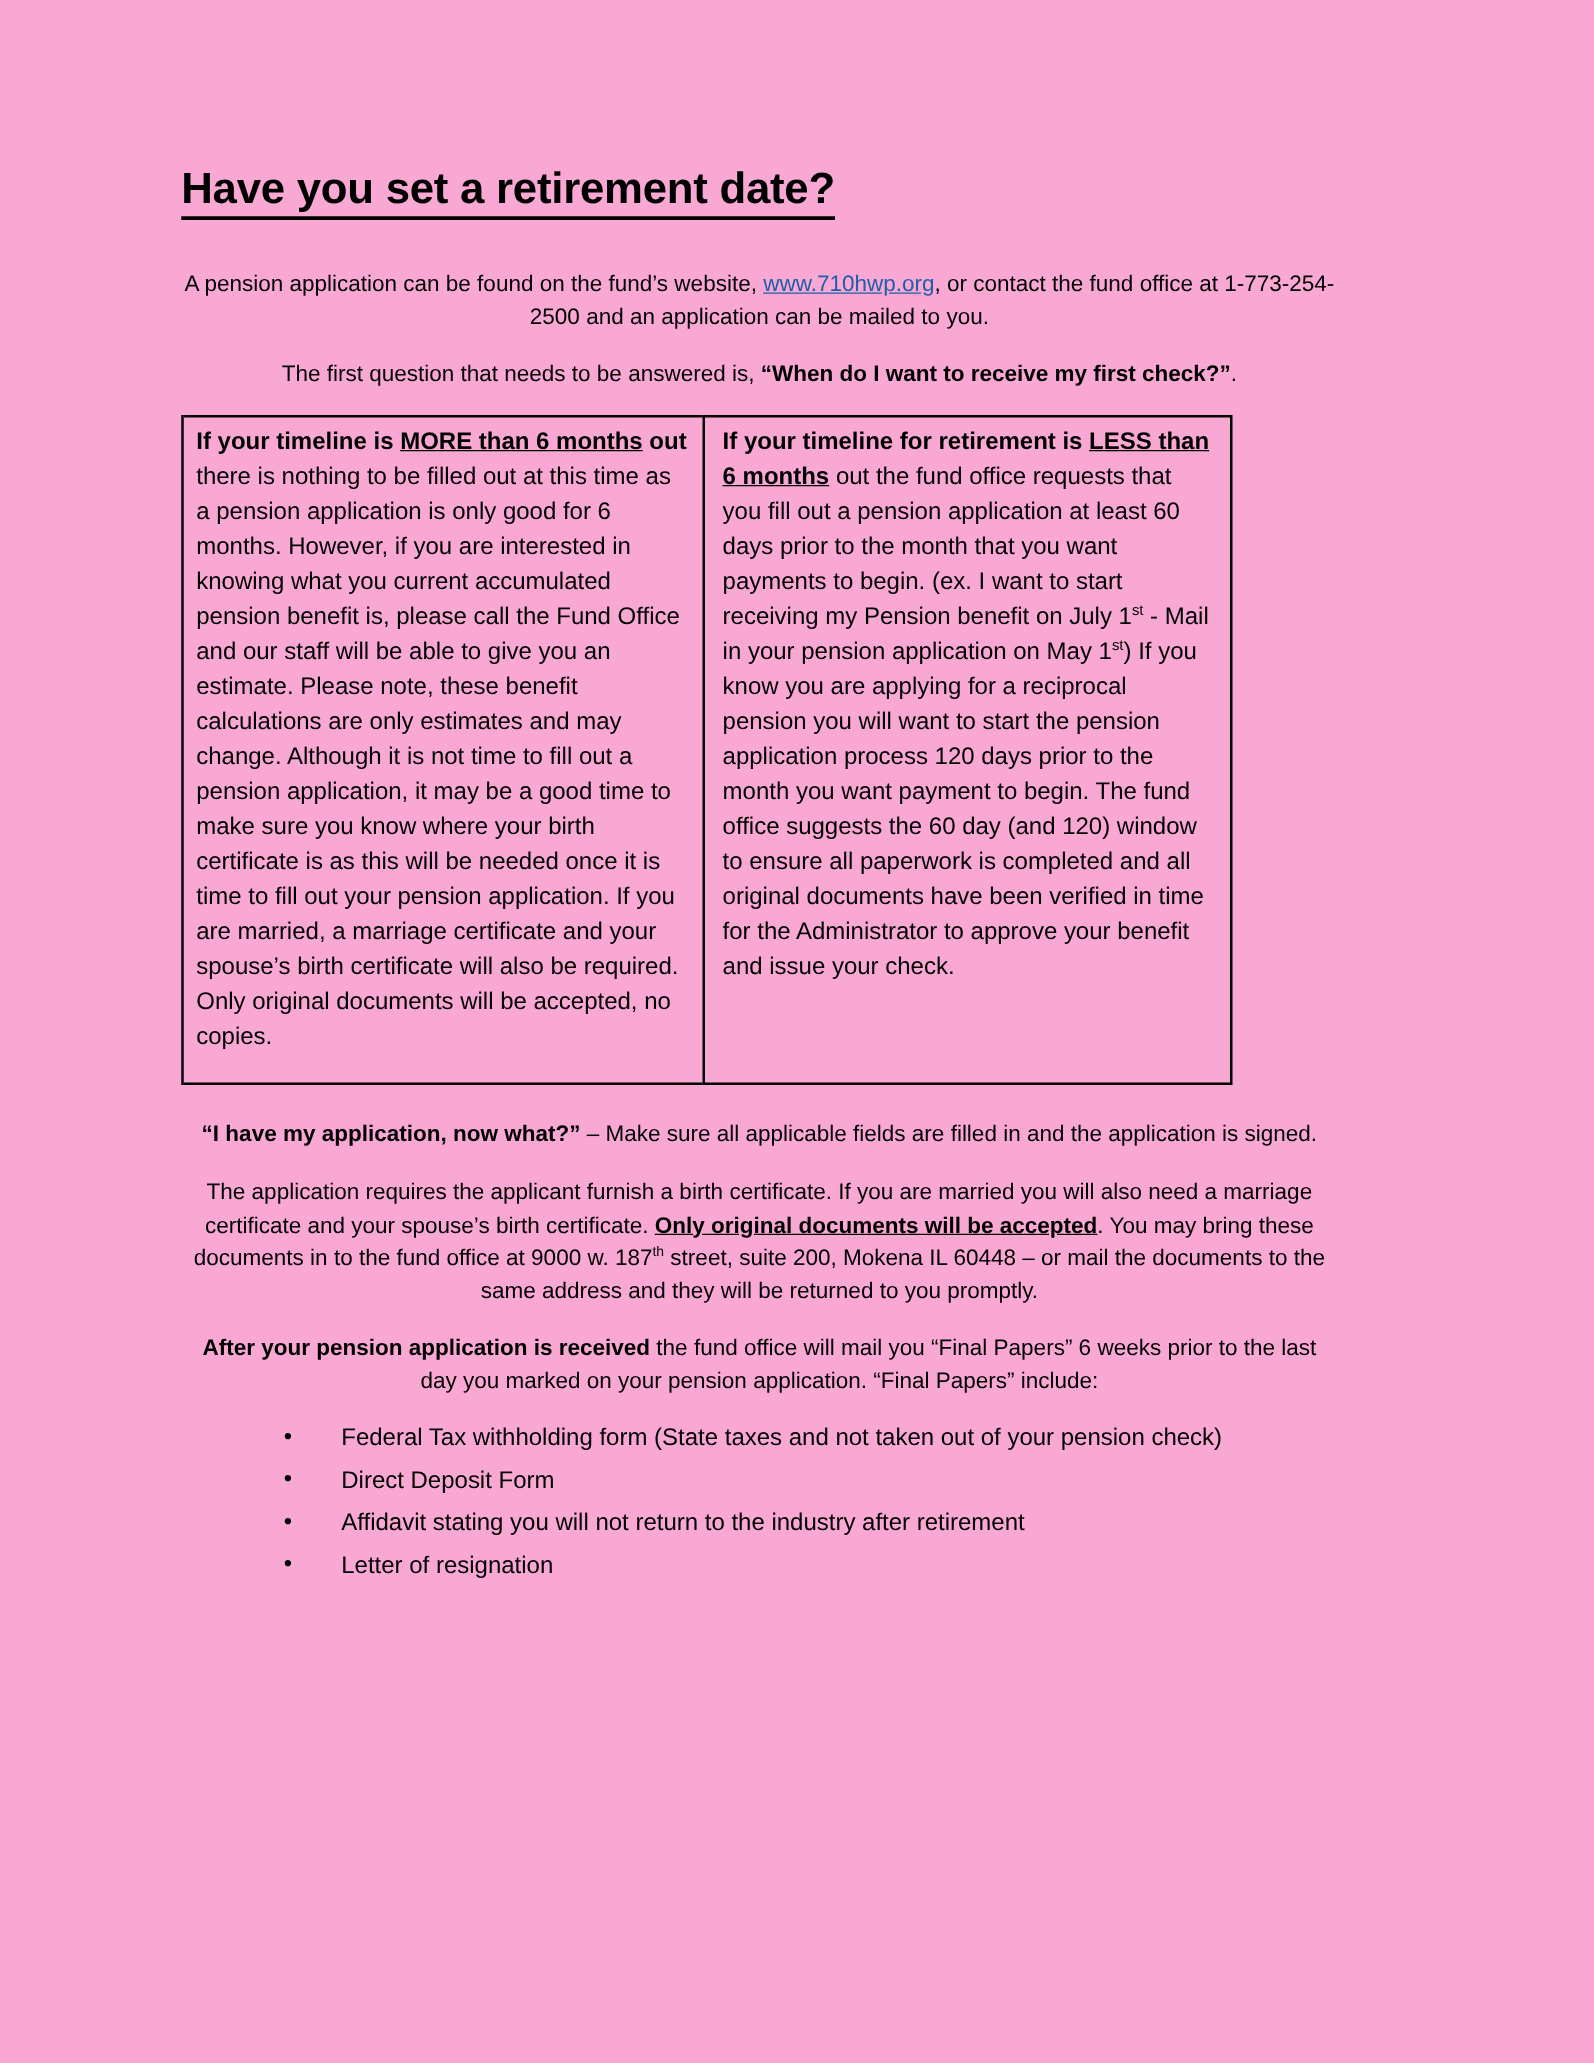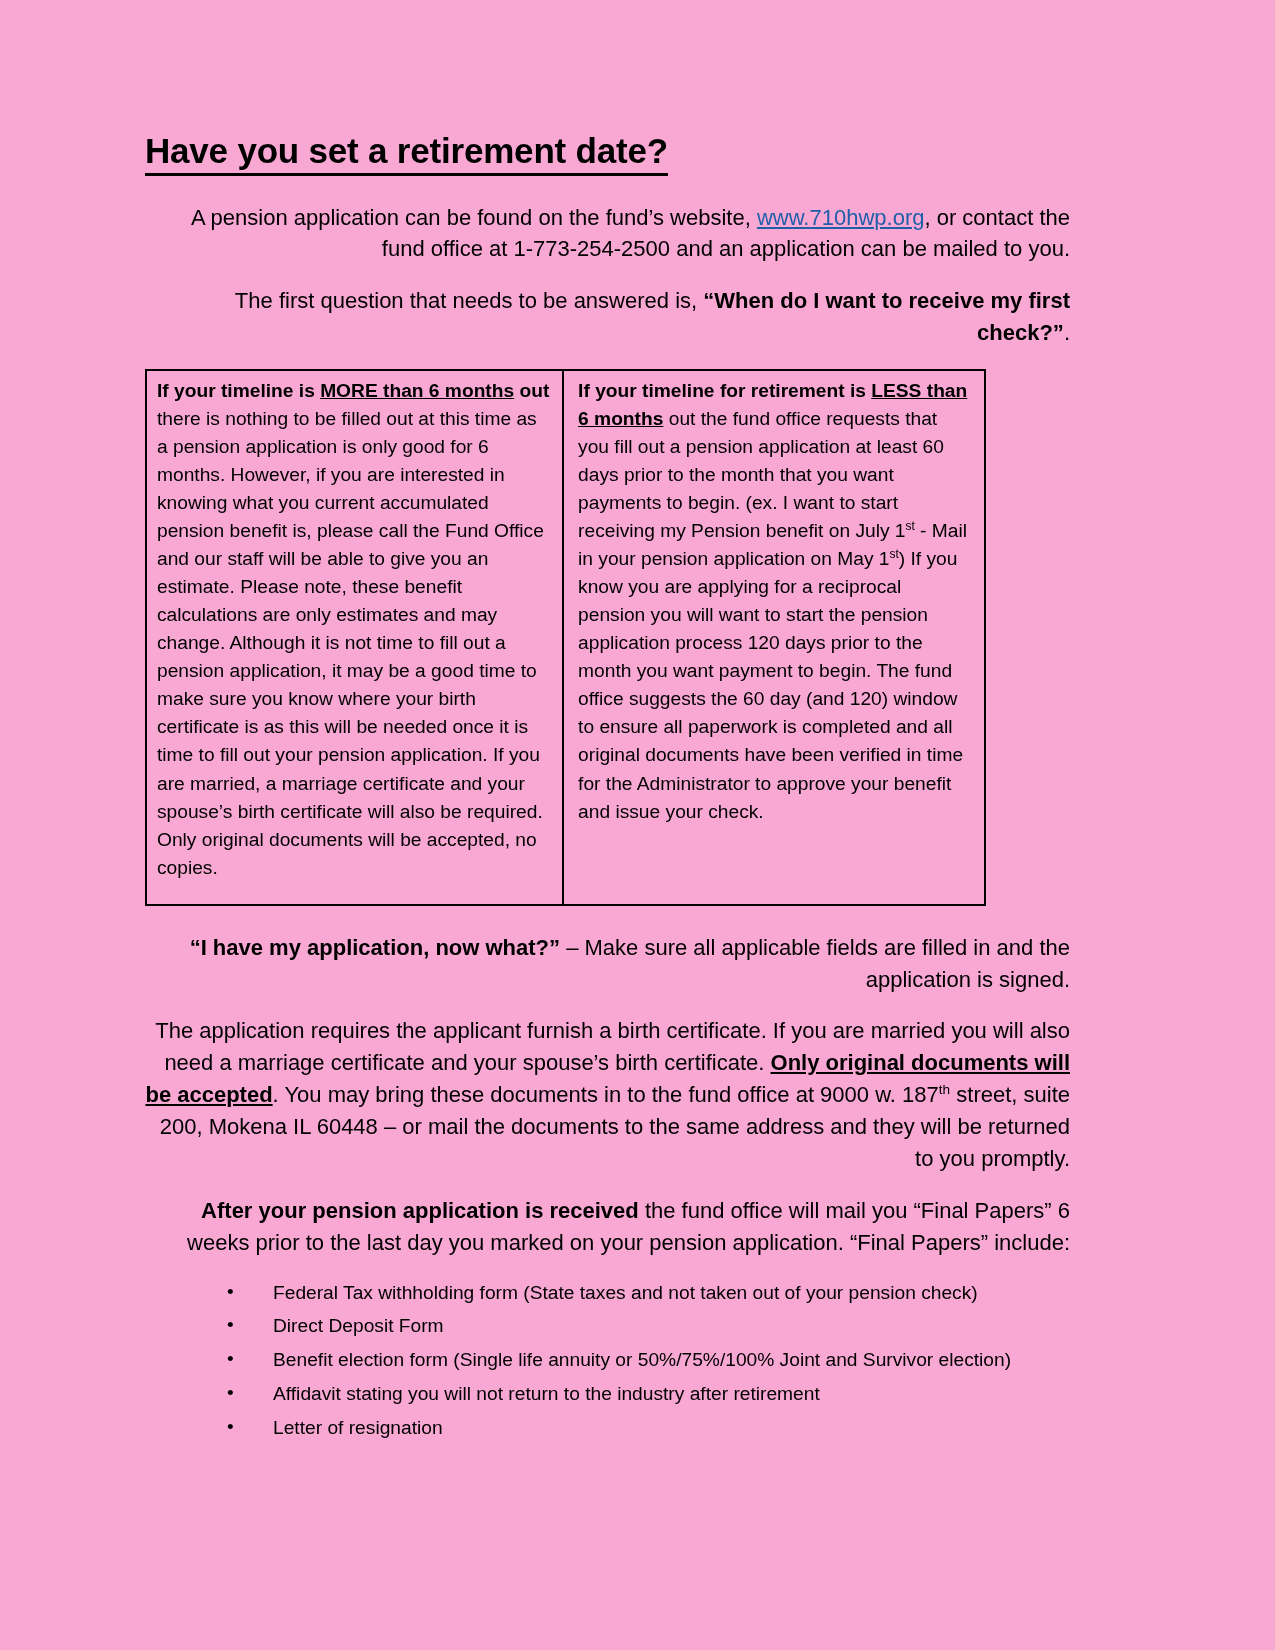--- a/index.html
+++ b/index.html
@@ -32,24 +32,24 @@
     font-weight: bold;
     line-height: 1.1;
     margin: 0 0 26px 0;
     letter-spacing: -0.2px;
     display: inline-block;
     border-bottom: 3px solid #000;
     padding-bottom: 2px;
   }
 
   p.para {
-    font-size: 22px;
+    font-size: 18px;
     line-height: 1.45;
-    margin: 0 0 20px 0;
-    text-align: right;
+    margin: 12px 0 20px 0;
+    text-align: center;
   }
 
   a.link {
     color: #1f5fa9;
     text-decoration: underline;
   }
 
   b, strong { font-weight: bold; }
   .bu { font-weight: bold; text-decoration: underline; }
 
@@ -141,20 +141,19 @@
       <span>The application requires the applicant furnish a birth certificate. If you are married you will also need a marriage certificate and your spouse’s birth certificate. </span><b class="bu">Only original documents will be accepted</b><span>. You may bring these documents in to the fund office at 9000 w. 187</span><sup>th</sup><span> street, suite 200, Mokena IL 60448 – or mail the documents to the same address and they will be returned to you promptly.</span>
     </p>
 
     <p class="para">
       <b>After your pension application is received</b><span> the fund office will mail you “Final Papers” 6 weeks prior to the last day you marked on your pension application. “Final Papers” include:</span>
     </p>
 
     <ul class="final-list">
       <li>Federal Tax withholding form (State taxes and not taken out of your pension check)</li>
       <li>Direct Deposit Form</li>
-      <li>Benefit election form (Single life annuity or 50%/75%/100% Joint and Survivor election)</li>
       <li>Affidavit stating you will not return to the industry after retirement</li>
       <li>Letter of resignation</li>
     </ul>
 
 
   </div>
 </div>
 
 </body></html>

